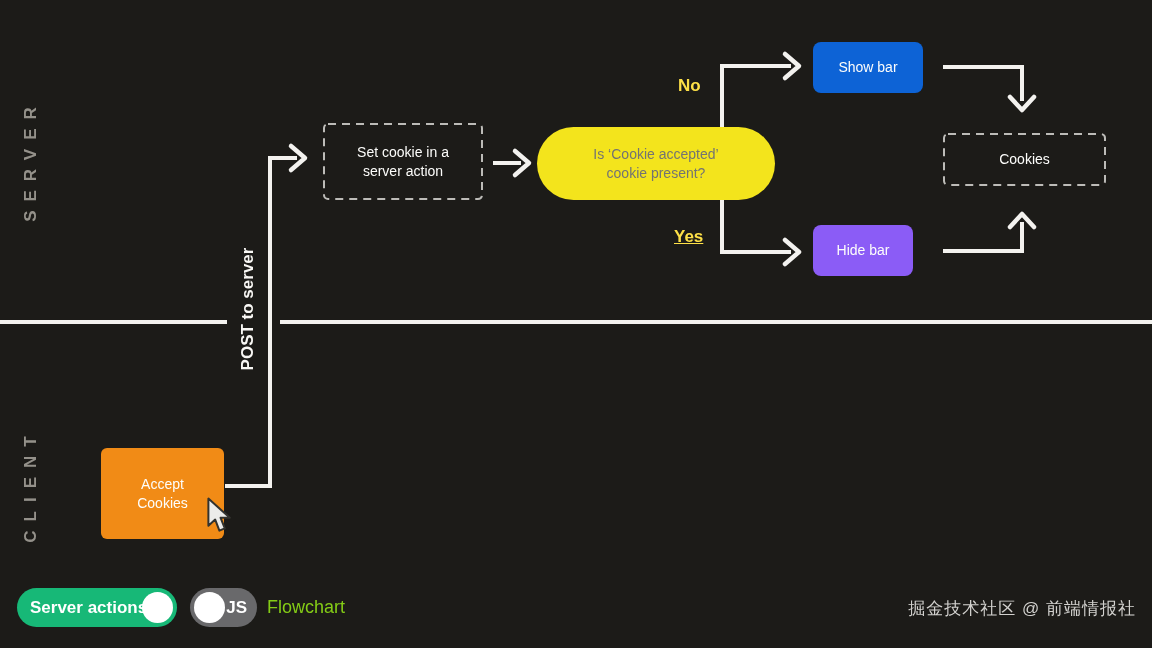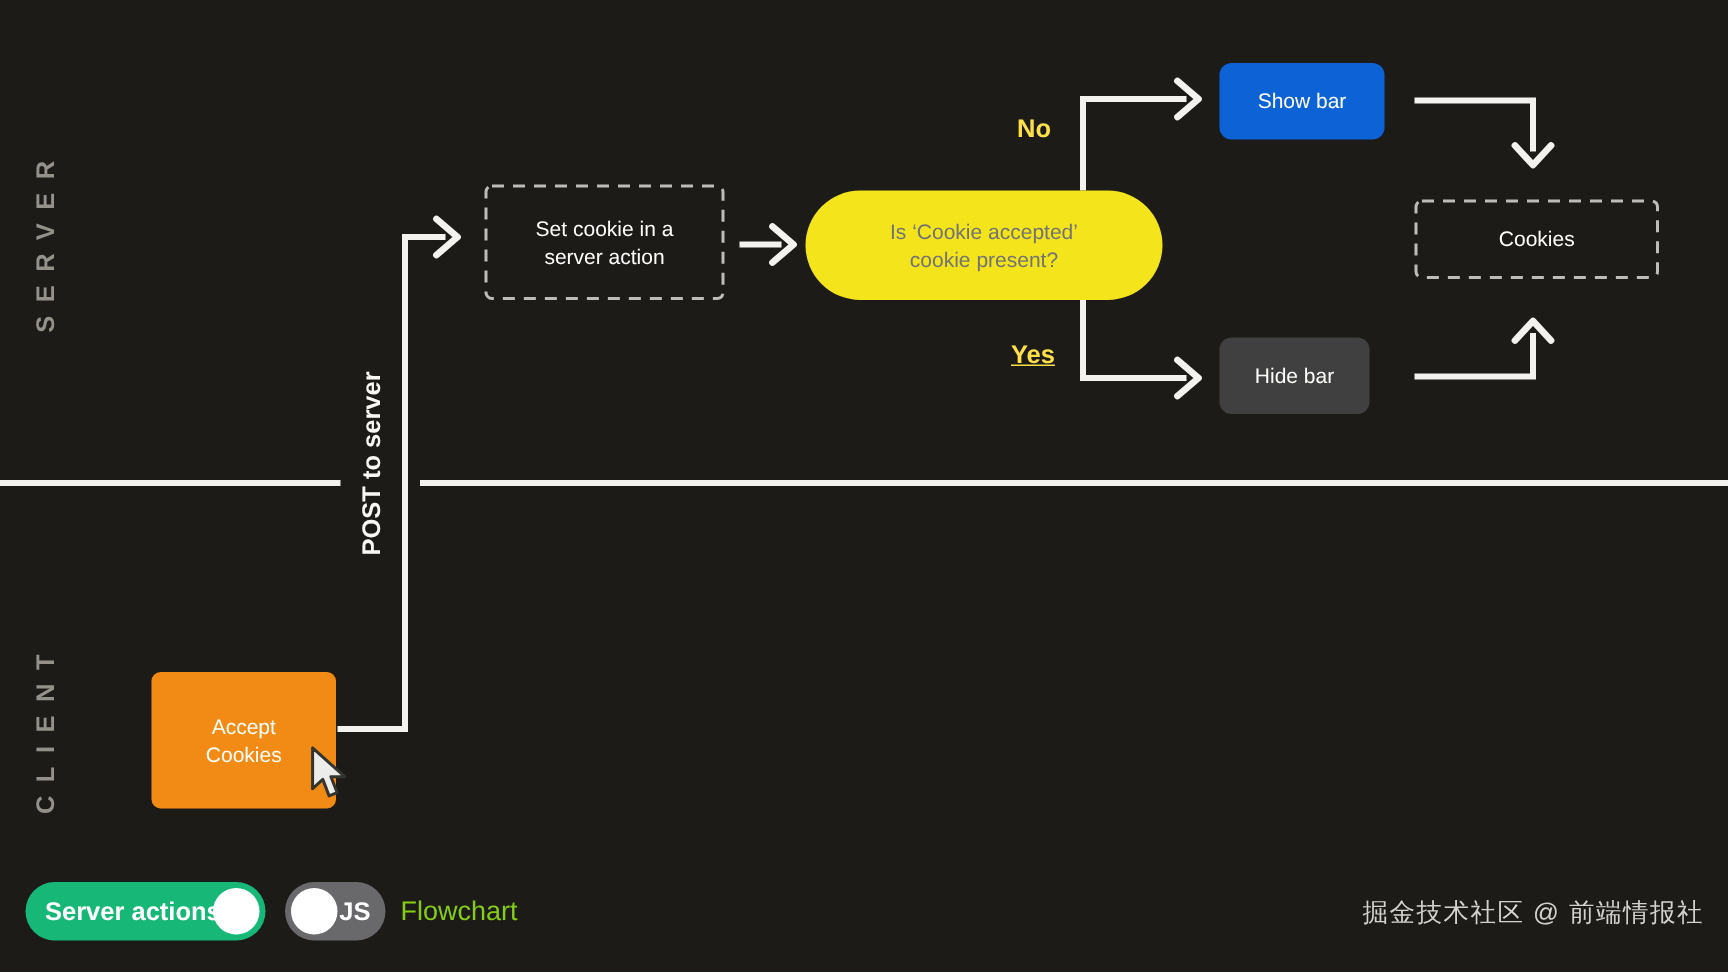--- a/index.html
+++ b/index.html
@@ -40,21 +40,21 @@
     font-size: 14px;
     color: #fdfdfb;
     white-space: pre-line;
     line-height: 1.32;
     box-sizing: border-box;
   }
   .accept    { left: 101px; top: 448px; width: 123px; height: 91px; background: #f18b16; border-radius: 6px; }
   .setcookie { left: 323px; top: 123px; width: 160px; height: 77px; }
   .decision  { left: 537px; top: 127px; width: 238px; height: 73px; background: #f3e41c; border-radius: 37px; color: #737373; }
   .showbar   { left: 813px; top: 42px;  width: 110px; height: 51px; background: #0d63d6; border-radius: 8px; }
-  .hidebar   { left: 813px; top: 225px; width: 100px; height: 51px; background: #404040; border-radius: 8px; }
+  .hidebar   { left: 813px; top: 225px; width: 100px; height: 51px; background: #8b5cf6; border-radius: 8px; }
   .response  { left: 943px; top: 133px; width: 163px; height: 53px; }
   .edge-label {
     position: absolute;
     font-weight: bold;
     font-size: 17px;
     color: #fde047;
   }
   #no-label  { left: 678px; top: 76px; }
   #yes-label { left: 674px; top: 227px; text-decoration: underline; }
   #post-label {

